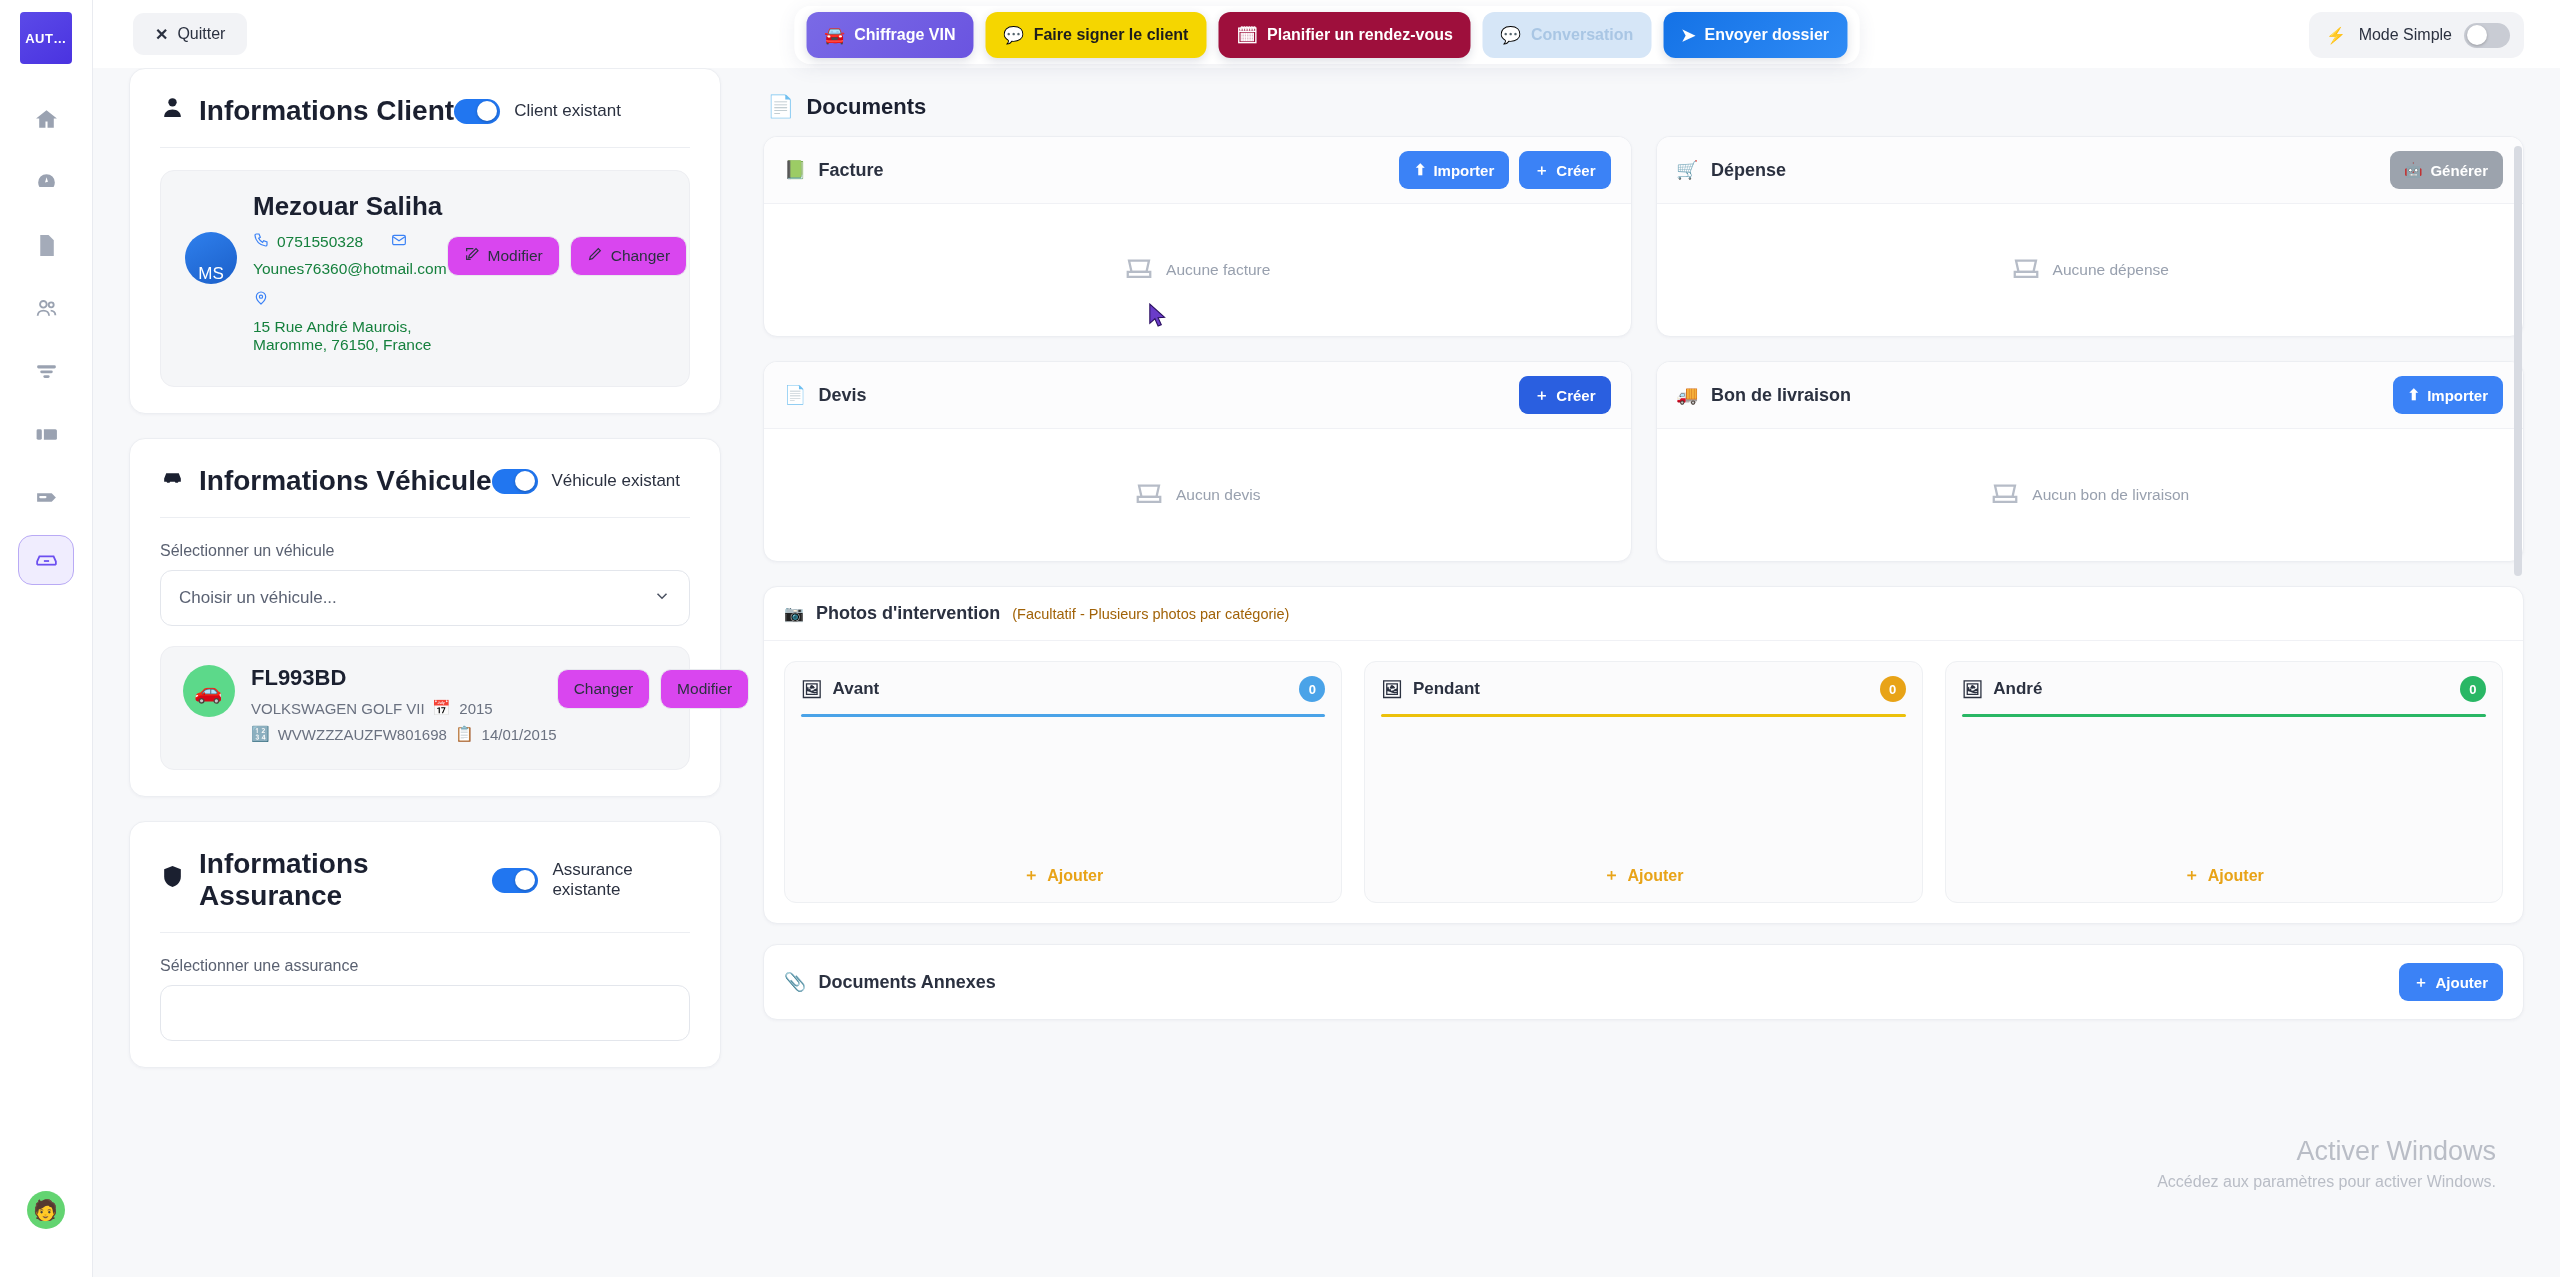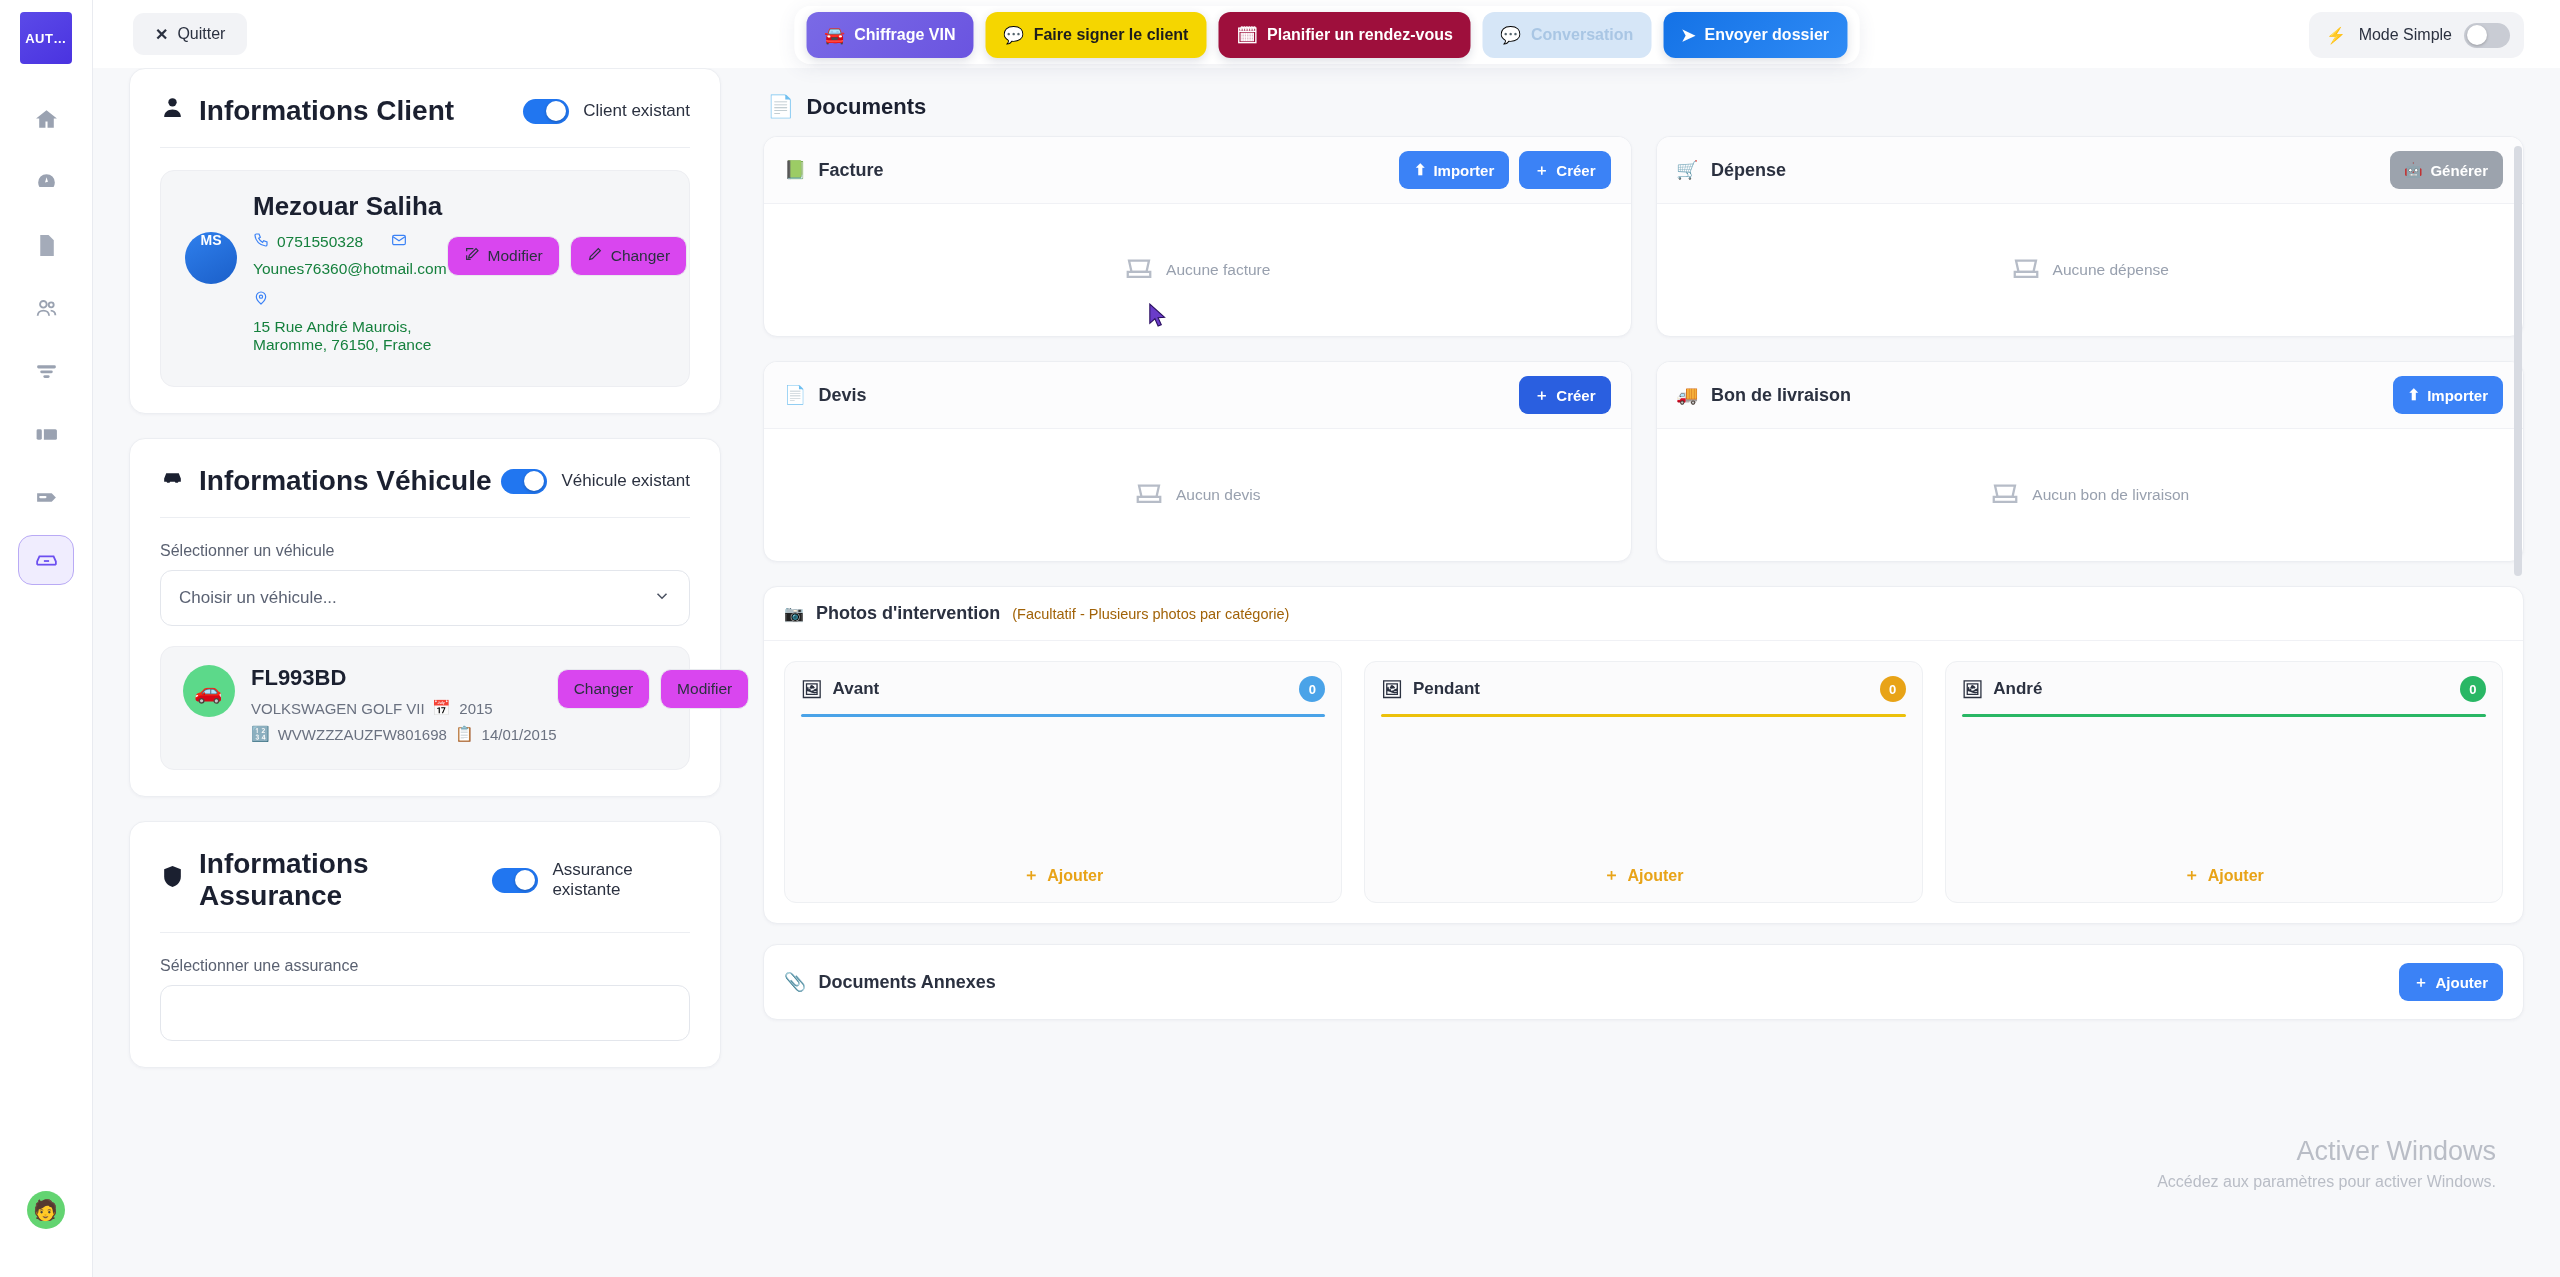--- a/index.html
+++ b/index.html
@@ -97,34 +97,34 @@
   
   .content { display:flex; gap: 42px; padding: 0 36px; height: calc(1277px - 68px); }
   .col-left { width: 592px; flex: 0 0 592px; }
   .col-right { flex: 1; position: relative; }
 
   .card {
     background:#fff; border:1px solid #eceef2; border-radius: 16px;
     box-shadow: 0 1px 3px rgba(70,80,110,.05);
     padding: 26px 30px; margin-bottom: 24px;
   }
-  .card-head { display:flex; align-items:center; justify-content: space-between; }
+  .card-head { display:flex; align-items:center; }
   .card-title { display:flex; align-items:center; gap: 14px; font-size: 28px; font-weight: bold; color:#1b2030; }
   .card-title svg { width: 25px; height: 25px; }
   .toggle-wrap { display:flex; align-items:center; gap: 14px; font-size: 17px; color:#2b3140; }
   .hr { height:1px; background:#eceef2; margin: 20px 0 0; }
 
   .info-box { background:#f5f6f8; border:1px solid #edeef2; border-radius: 14px; padding: 20px 24px; margin-top: 22px; }
   .client-name { font-size: 26px; font-weight: bold; color:#1b2030; margin-left: 68px; }
   .client-row { display:flex; align-items:flex-start; margin-top: 10px; }
   .avatar-circle {
     width: 52px; height: 52px; border-radius:50%;
     background: linear-gradient(150deg,#2f80ed,#1b5fc9);
-    color:#fff; font-size:14px; font-weight:bold;
-    display:flex; align-items:flex-start; justify-content:center; flex:0 0 52px;
+    color:#fff; font-size:17px; font-weight:normal;
+    display:flex; align-items:flex-end; justify-content:center; flex:0 0 52px;
   }
   .client-meta { margin-left: 16px; flex: 1; }
   .meta-line { display:flex; align-items:center; gap: 8px; font-size: 15.5px; color:#15803d; margin-bottom: 12px; flex-wrap: wrap; }
   .meta-line .sep { width: 12px; }
   .meta-line svg { width: 16px; height: 16px; flex:0 0 16px; }
   .pillbtns { display:flex; gap: 10px; align-items:flex-start; padding-top: 4px; }
   .pill {
     height: 40px; padding: 0 16px; border-radius: 11px;
     background:#d946ef; border:1px solid #e7e9ee; color:#2b3140;
     font-size: 15.5px; display:flex; align-items:center; gap: 8px; font-weight:500;

